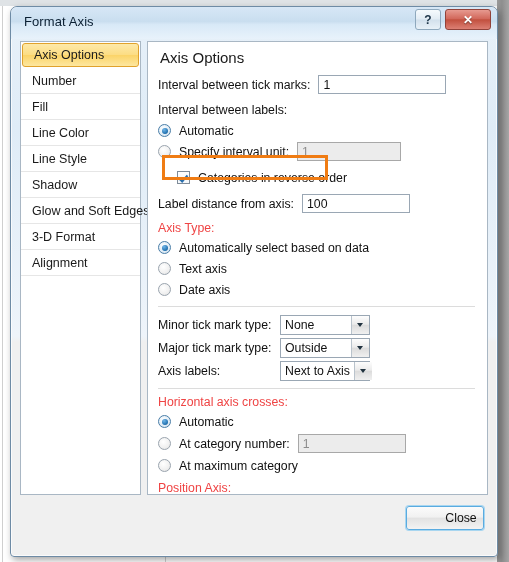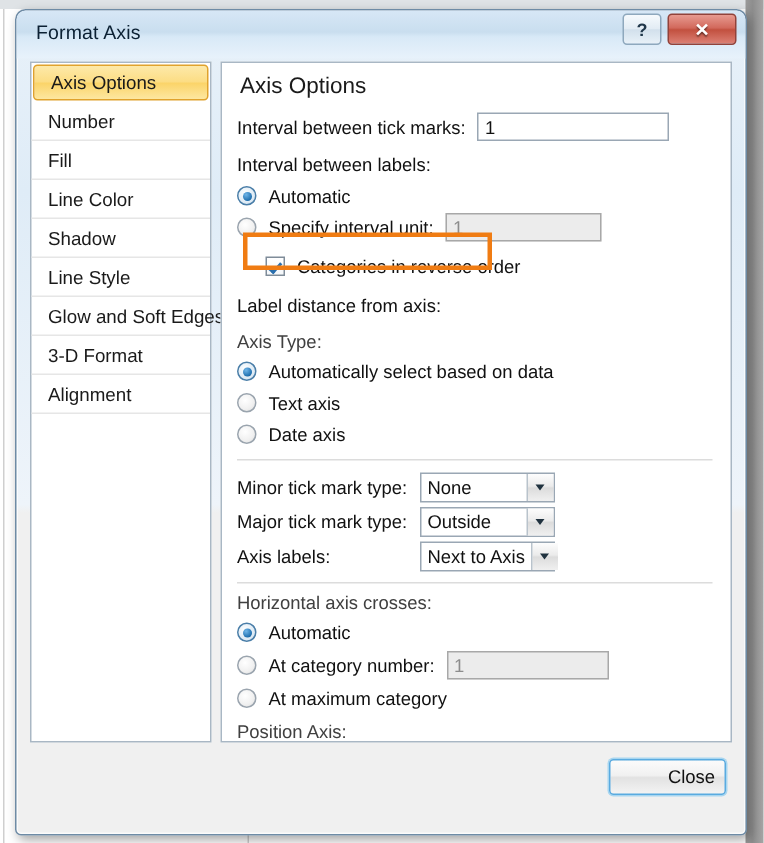--- a/index.html
+++ b/index.html
@@ -268,21 +268,21 @@
     border-top: 4px solid #20323f;
   }
 
   .sep {
     height: 1px;
     background: #dcdcdc;
     margin: 6px 2px 6px 0;
   }
   .section-lbl {
     font-size: 12.3px;
-    color: #404040;
+    color: #ef4444;
     margin-bottom: 2px;
   }
 
   
   #highlight {
     position: absolute;
     left: 14px;
     top: 113px;
     width: 166px;
     height: 25px;
@@ -346,24 +346,24 @@
       <div class="side-item">
         <span>Number</span>
       </div>
       <div class="side-item">
         <span>Fill</span>
       </div>
       <div class="side-item">
         <span>Line Color</span>
       </div>
       <div class="side-item">
+        <span>Line Style</span>
+      </div>
+      <div class="side-item">
         <span>Shadow</span>
-      </div>
-      <div class="side-item">
-        <span>Line Style</span>
       </div>
       <div class="side-item">
         <span>Glow and Soft Edges</span>
       </div>
       <div class="side-item">
         <span>3-D Format</span>
       </div>
       <div class="side-item">
         <span>Alignment</span>
       </div>
@@ -394,20 +394,21 @@
           <span class="txtbox disabled" style="width:104px; margin-left:8px;">1</span>
         </div>
 
         <div class="row tight" style="margin-top:5px;margin-left:19px;">
           <span class="checkbox on"></span>
           <span class="lbl">Categories in reverse order</span>
         </div>
 
         <div class="row" style="margin-top:4px;">
           <span class="lbl">Label distance from axis:</span>
+          <span class="txtbox" style="width:108px; margin-left:8px;">100</span>
         </div>
 
         <div class="section-lbl" style="margin-top:6px;">Axis Type:</div>
 
         <div class="row tight">
           <span class="radio on"></span>
           <span class="lbl">Automatically select based on data</span>
         </div>
         <div class="row tight">
           <span class="radio"></span>

